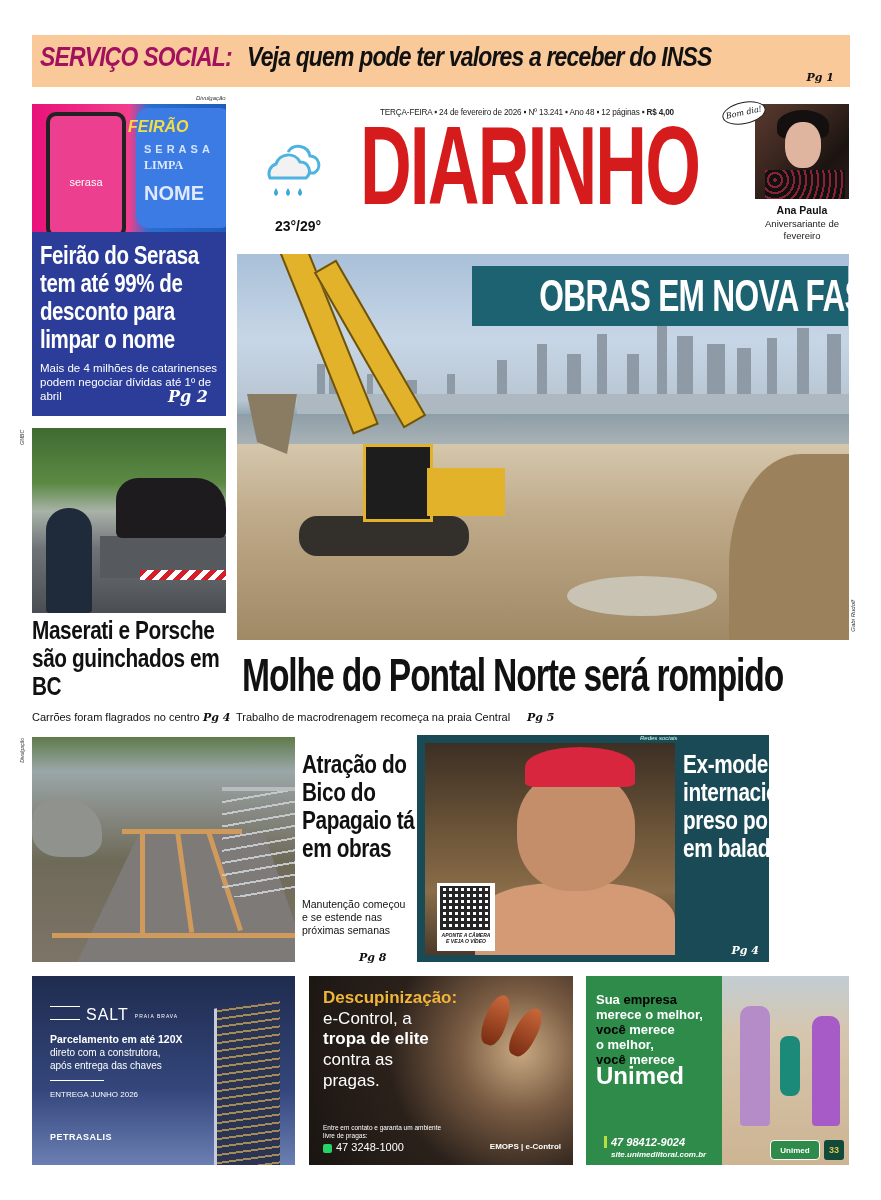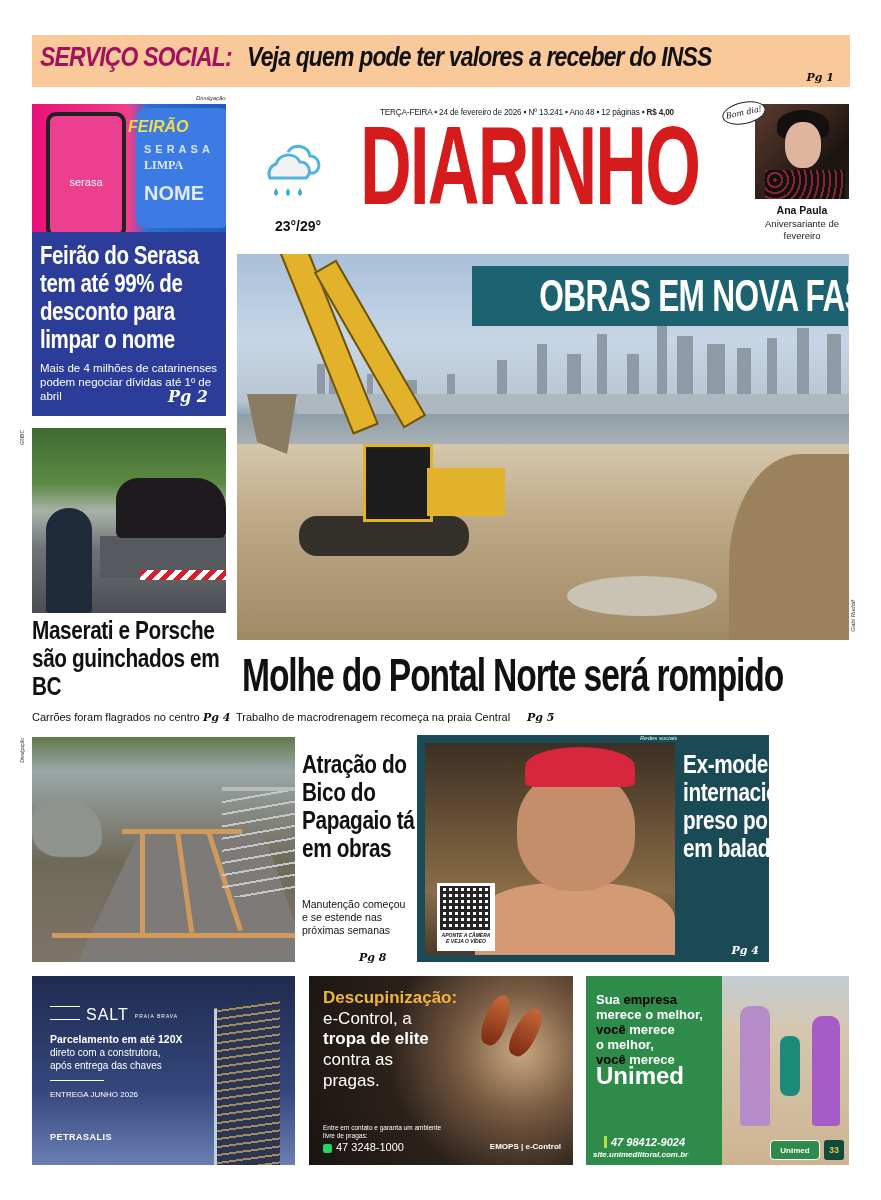--- a/index.html
+++ b/index.html
@@ -137,21 +137,21 @@
 
   .ad-unimed { left: 586px; width: 263px; background: #2e8b4a; color: #fff; }
   .ad-unimed .photo { position: absolute; left: 136px; top: 0; width: 127px; height: 189px; background: linear-gradient(180deg, #c3cdd3 0%, #d6c6ae 30%, #cdb492 100%); }
   .ad-unimed .photo .p1 { position: absolute; left: 18px; top: 30px; width: 30px; height: 120px; background: #b68cc8; border-radius: 10px 10px 4px 4px; }
   .ad-unimed .photo .p2 { position: absolute; left: 90px; top: 40px; width: 28px; height: 110px; background: #a75bc7; border-radius: 10px 10px 4px 4px; }
   .ad-unimed .photo .p3 { position: absolute; left: 58px; top: 60px; width: 20px; height: 60px; background: #1c8a78; border-radius: 8px; }
   .ad-unimed .t { position: absolute; left: 10px; font-size: 13px; font-weight: bold; line-height: 15px; white-space: nowrap; }
   .ad-unimed .hl { color: #000000; }
   .ad-unimed .big { position: absolute; left: 10px; top: 86px; font-size: 24px; font-weight: bold; }
   .ad-unimed .phone { position: absolute; left: 18px; top: 160px; font-size: 11px; font-weight: bold; font-style: italic; border-left: 3px solid #b7df3d; padding-left: 4px; }
-  .ad-unimed .site { position: absolute; left: 0; top: 174px; font-size: 8px; font-weight: bold; font-style: italic; padding-left: 7px; }
+  .ad-unimed .site { position: absolute; left: 18px; top: 174px; font-size: 8px; font-weight: bold; font-style: italic; padding-left: 7px; }
   .ad-unimed .badge { position: absolute; left: 184px; top: 164px; width: 50px; height: 20px; background: #2e8b4a; border-radius: 4px; font-size: 8px; font-weight: bold; text-align: center; line-height: 20px; border: 1px solid #fff; }
   .ad-unimed .badge33 { position: absolute; left: 238px; top: 164px; width: 20px; height: 20px; background: #0f4a3a; border-radius: 3px; font-size: 9px; font-weight: bold; color: #e7c34a; text-align: center; line-height: 20px; }
 </style>
 </head>
 <body>
 
 <div class="abs top-banner">
   <span class="kicker">SERVIÇO SOCIAL:</span>
   <span class="headline">Veja quem pode ter valores a receber do INSS</span>
   <span class="pg">Pg 1</span>

